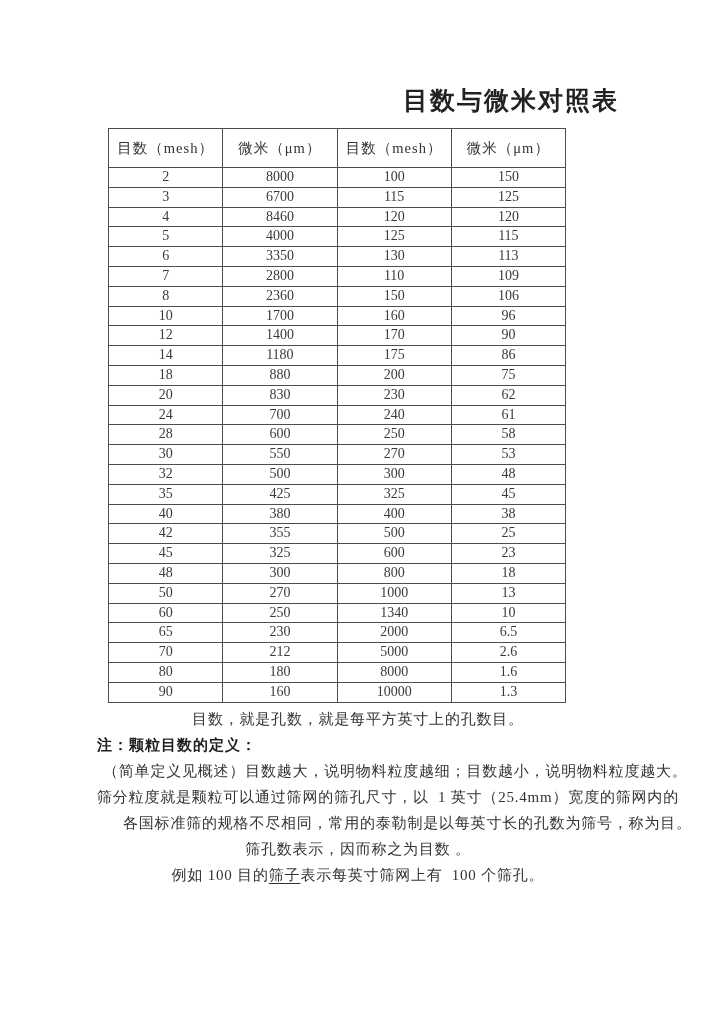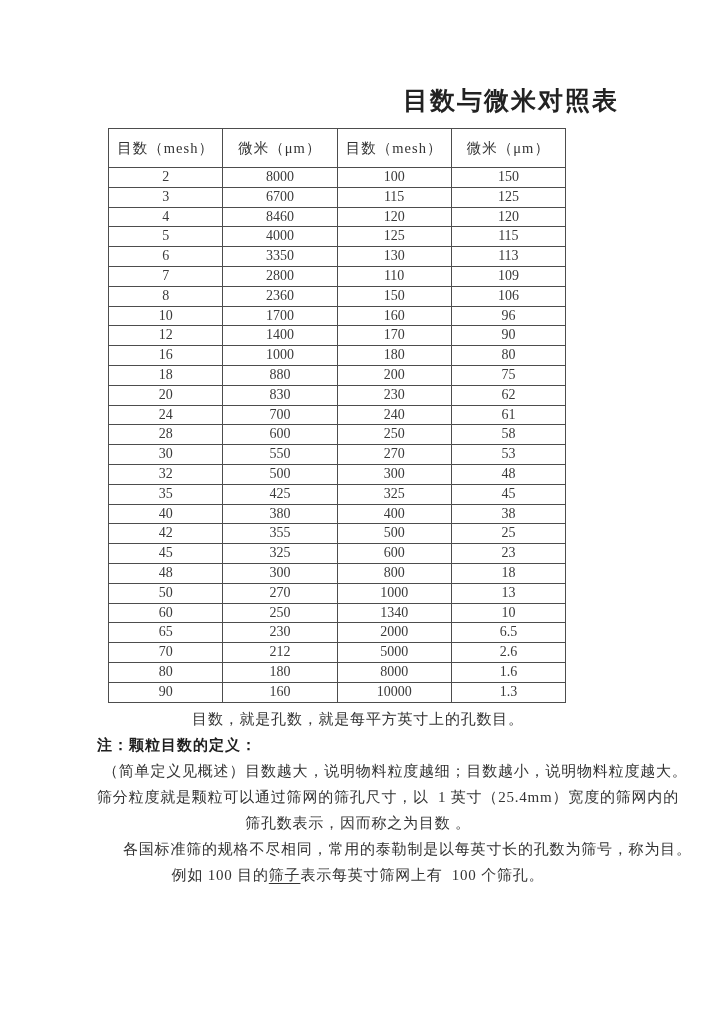--- a/index.html
+++ b/index.html
@@ -139,24 +139,24 @@
             <td>160</td>
             <td>96</td>
           </tr>
           <tr>
             <td>12</td>
             <td>1400</td>
             <td>170</td>
             <td>90</td>
           </tr>
           <tr>
-            <td>16</td>
-            <td>1000</td>
-            <td>180</td>
-            <td>80</td>
+            <td>14</td>
+            <td>1180</td>
+            <td>175</td>
+            <td>86</td>
           </tr>
           <tr>
             <td>18</td>
             <td>880</td>
             <td>200</td>
             <td>75</td>
           </tr>
           <tr>
             <td>20</td>
             <td>830</td>
@@ -254,19 +254,19 @@
             <td>1.3</td>
           </tr>
         </tbody>
     </table>
 
     <div class="body-text">
       <div class="body-line">目数，就是孔数，就是每平方英寸上的孔数目。</div>
       <div class="note-heading">注：颗粒目数的定义：</div>
       <div class="body-line indent-small">（简单定义见概述）目数越大，说明物料粒度越细；目数越小，说明物料粒度越大。</div>
       <div class="body-line">筛分粒度就是颗粒可以通过筛网的筛孔尺寸，以  1 英寸（25.4mm）宽度的筛网内的</div>
+      <div class="body-line indent-para">各国标准筛的规格不尽相同，常用的泰勒制是以每英寸长的孔数为筛号，称为目。</div>
       <div class="body-line">筛孔数表示，因而称之为目数 。</div>
-      <div class="body-line indent-para">各国标准筛的规格不尽相同，常用的泰勒制是以每英寸长的孔数为筛号，称为目。</div>
       <div class="body-line"><span>例如 100 目的</span><span class="underlined">筛子</span><span>表示每英寸筛网上有  100 个筛孔。</span></div>
     </div>
 
   </div>
 </div>
 
 </body></html>

